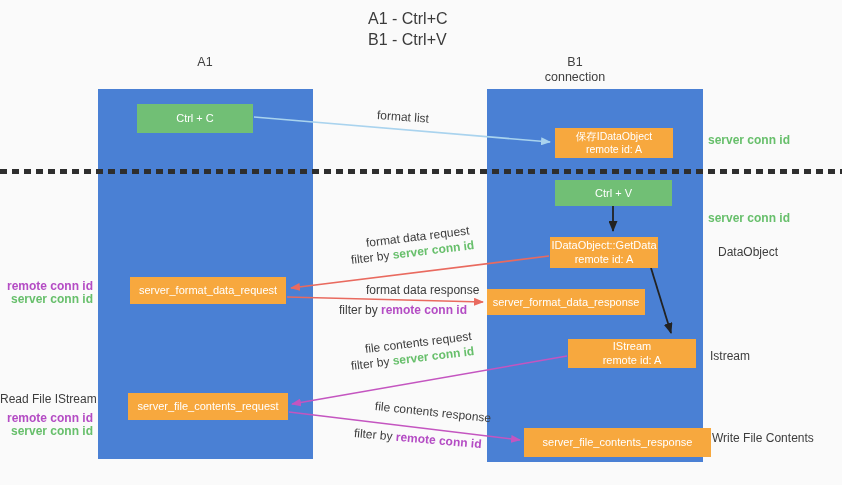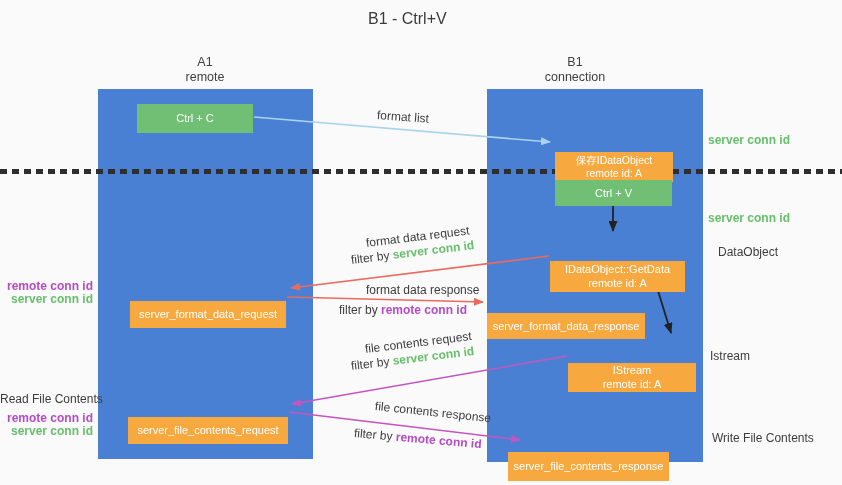--- a/index.html
+++ b/index.html
@@ -17,30 +17,30 @@
   .dotted-line{
     position:absolute;left:0;top:169px;width:842px;height:5px;
     background:repeating-linear-gradient(to right,#2e2e2e 0 7px,transparent 7px 12px);
     z-index:3;
   }
   .node{
     position:absolute;display:flex;flex-direction:column;align-items:center;justify-content:center;
     color:#fff;font-size:11px;line-height:1.3;text-align:center;z-index:4;
   }
   .green-node{background:var(--node-green);}
-  .orange-node{background:var(--node-orange);margin-top:24px;}
+  .orange-node{background:var(--node-orange);}
   #node-ctrl-c{left:137px;top:104px;width:116px;height:29px;}
   #node-save-dataobject{left:555px;top:128px;width:118px;height:30px;font-size:10.5px;line-height:1.25;}
   #node-ctrl-v{left:555px;top:180px;width:117px;height:26px;}
-  #node-getdata{left:550px;top:237px;width:135px;height:31px;line-height:1.25;}
+  #node-getdata{left:550px;top:237px;width:108px;height:31px;line-height:1.25;}
   #node-format-request{left:130px;top:277px;width:156px;height:27px;}
   #node-format-response{left:487px;top:289px;width:158px;height:26px;}
   #node-istream{left:568px;top:339px;width:128px;height:29px;line-height:1.25;}
   #node-file-request{left:128px;top:393px;width:160px;height:27px;}
-  #node-file-response{left:508px;top:428px;width:161px;height:29px;align-items:center;}
+  #node-file-response{left:524px;top:428px;width:187px;height:29px;align-items:center;}
   #arrows{position:absolute;left:0;top:0;width:842px;height:485px;z-index:2;pointer-events:none;}
   .elabel{position:absolute;font-size:12px;color:var(--text-dark);white-space:nowrap;z-index:5;transform-origin:left center;}
   .key-green{color:var(--text-green);font-weight:bold;}
   .key-purple{color:var(--text-purple);font-weight:bold;}
   #lbl-format-list{left:377px;top:108px;transform:rotate(4deg);}
   #lbl-fdr{left:366px;top:236px;transform:rotate(-7deg);}
   #lbl-fdr-filter{left:351px;top:253px;transform:rotate(-7deg);}
   #lbl-fds{left:366px;top:283px;}
   #lbl-fds-filter{left:339px;top:303px;}
   #lbl-fcr{left:365px;top:342px;transform:rotate(-7deg);}
@@ -62,26 +62,26 @@
   #sl-l-read{top:392px;}
   #sl-l-remote-low{top:411px;}
   #sl-l-server-low{top:424px;}
 </style>
 </head>
 <body>
 
 <div id="canvas">
 
   <div class="title">
+    <div>A1 - Ctrl+C</div>
     <div>B1 - Ctrl+V</div>
   </div>
 
   <div class="col-header" id="hdr-a1">
     <div>A1</div>
-    <div>remote</div>
   </div>
   <div class="col-header" id="hdr-b1">
     <div>B1</div>
     <div>connection</div>
   </div>
 
   <div class="column" id="col-a1"></div>
   <div class="column" id="col-b1"></div>
 
   <div class="dotted-line"></div>
@@ -172,17 +172,17 @@
   </div>
 
   <div class="side side-green" id="sl-r-conn-top">server conn id</div>
   <div class="side side-green" id="sl-r-conn-mid">server conn id</div>
   <div class="side side-dark" id="sl-r-dataobject">DataObject</div>
   <div class="side side-dark" id="sl-r-istream">Istream</div>
   <div class="side side-dark" id="sl-r-write">Write File Contents</div>
 
   <div class="side side-purple left-col" id="sl-l-remote-up">remote conn id</div>
   <div class="side side-green left-col" id="sl-l-server-up">server conn id</div>
-  <div class="side side-dark left-col" id="sl-l-read">Read File Contents</div>
+  <div class="side side-dark left-col" id="sl-l-read">Read File IStream</div>
   <div class="side side-purple left-col" id="sl-l-remote-low">remote conn id</div>
   <div class="side side-green left-col" id="sl-l-server-low">server conn id</div>
 
 </div>
 
 </body></html>

